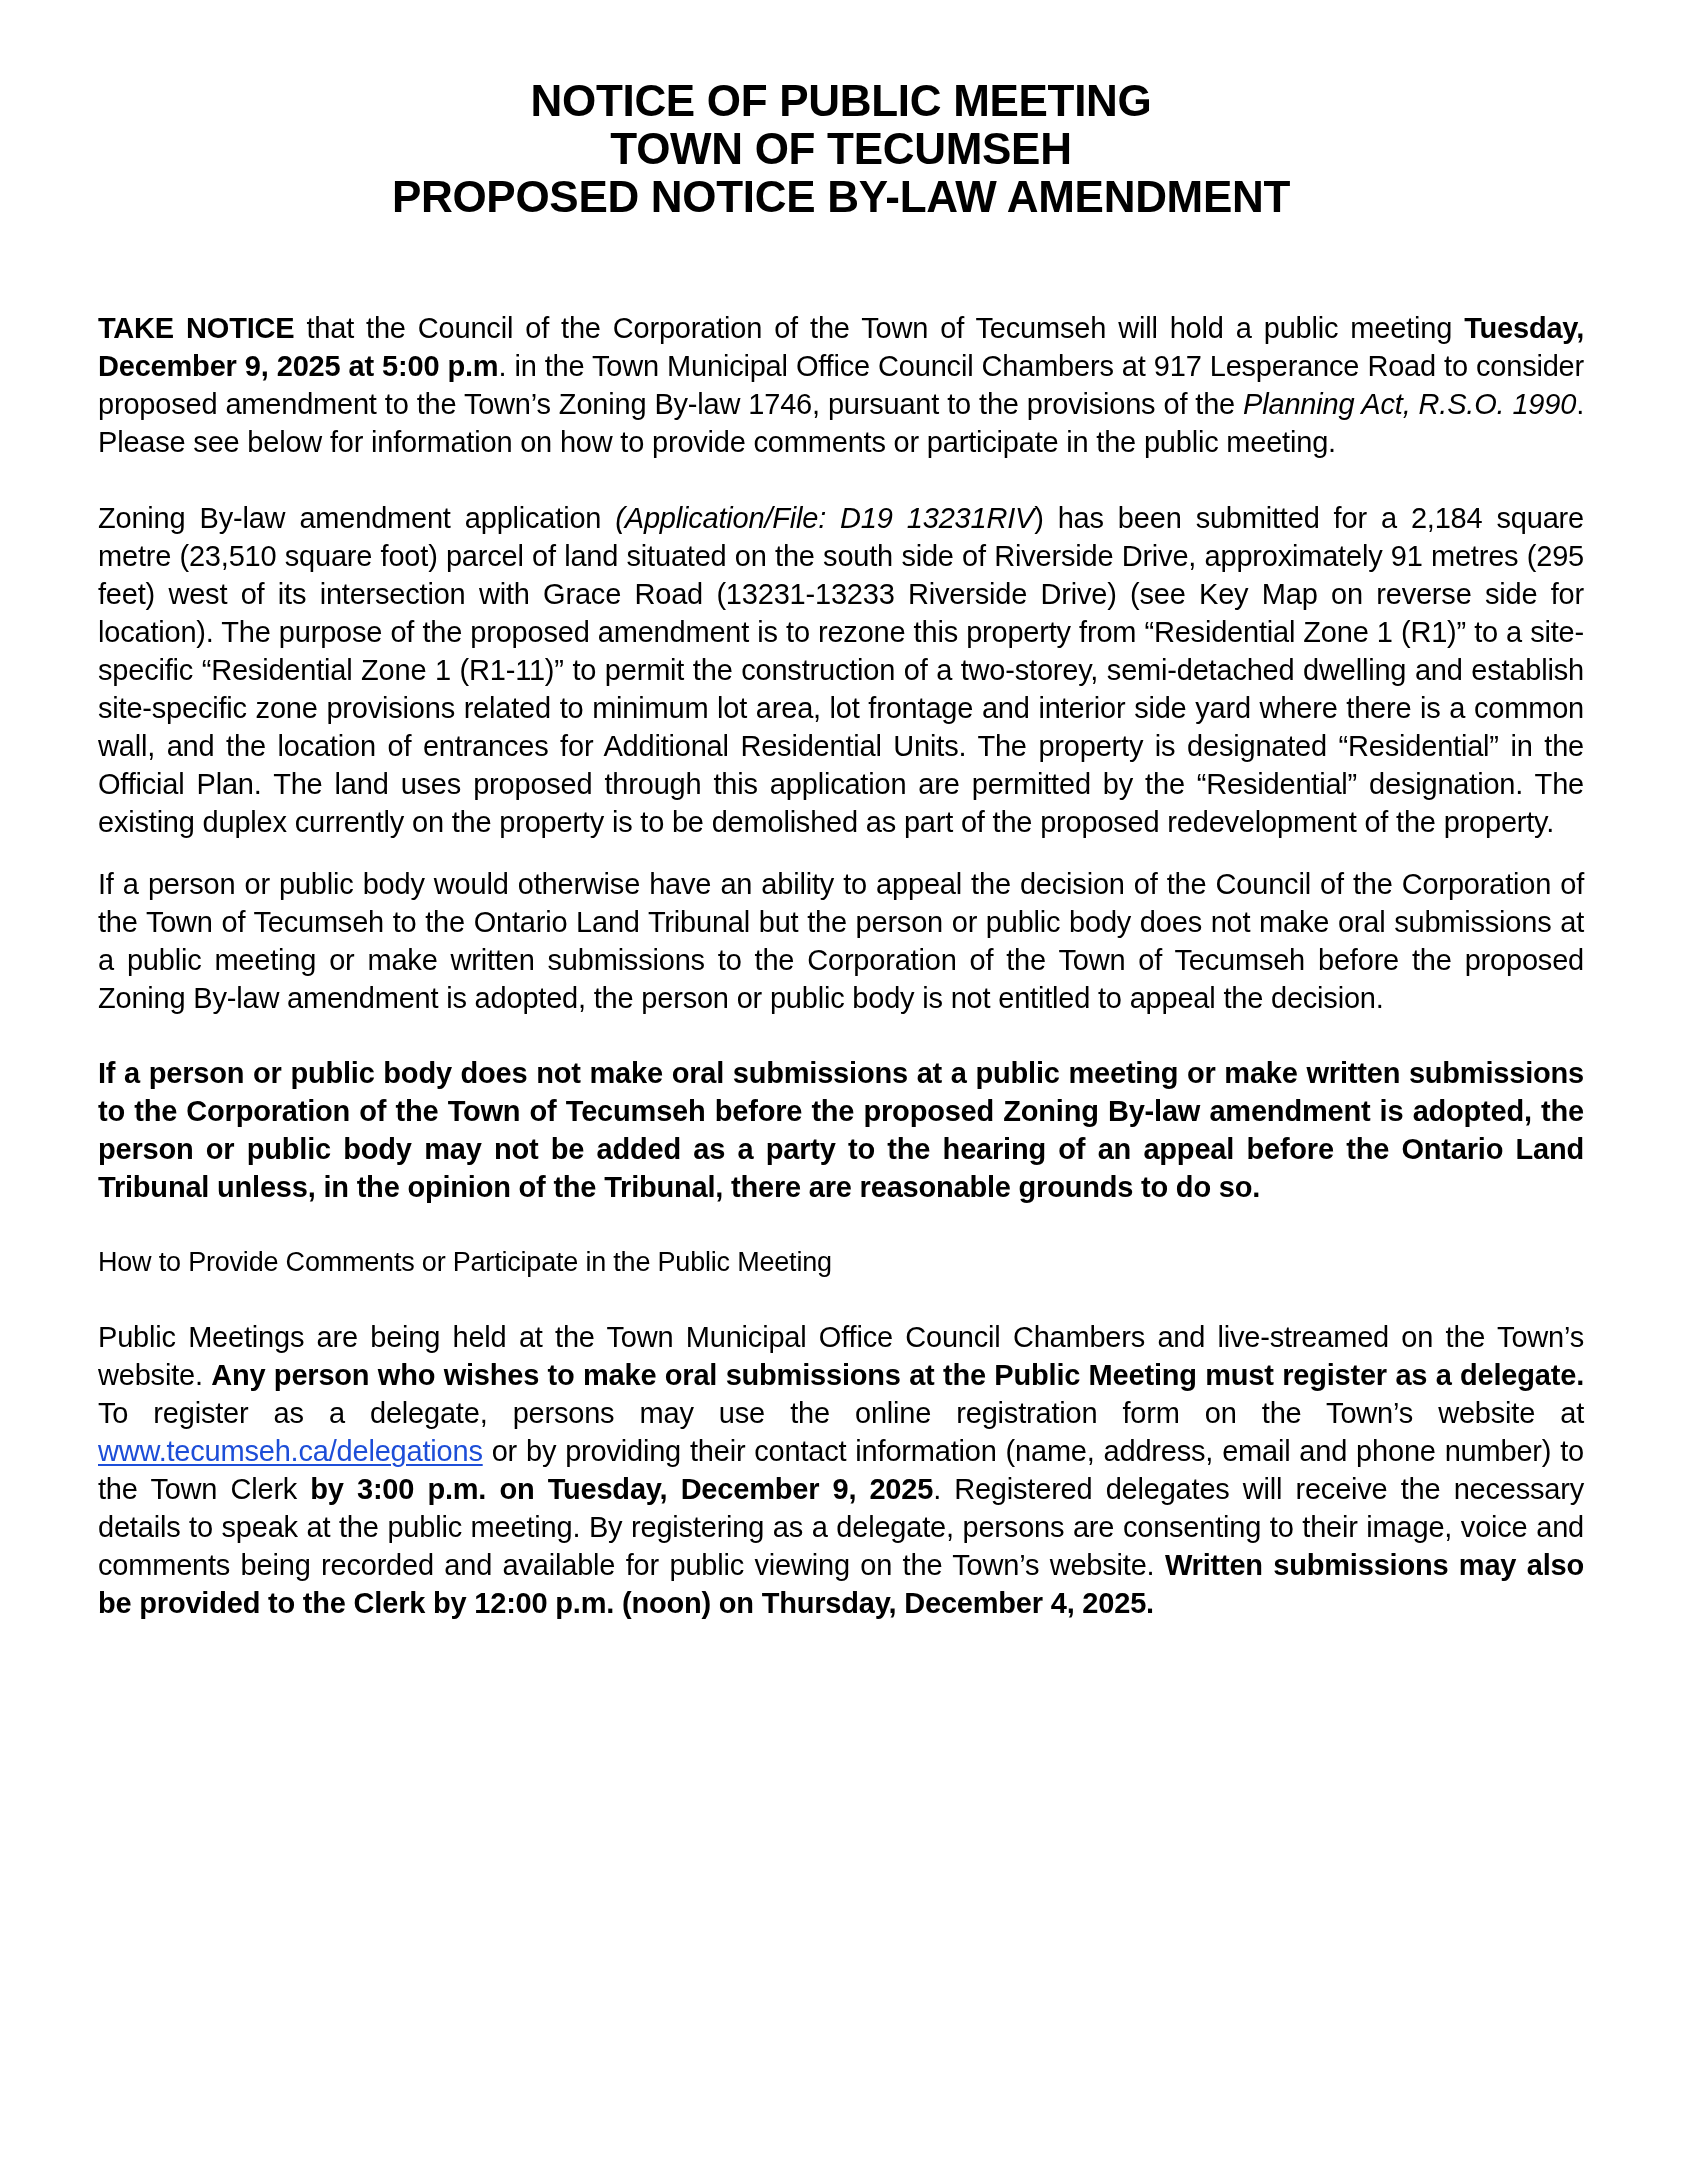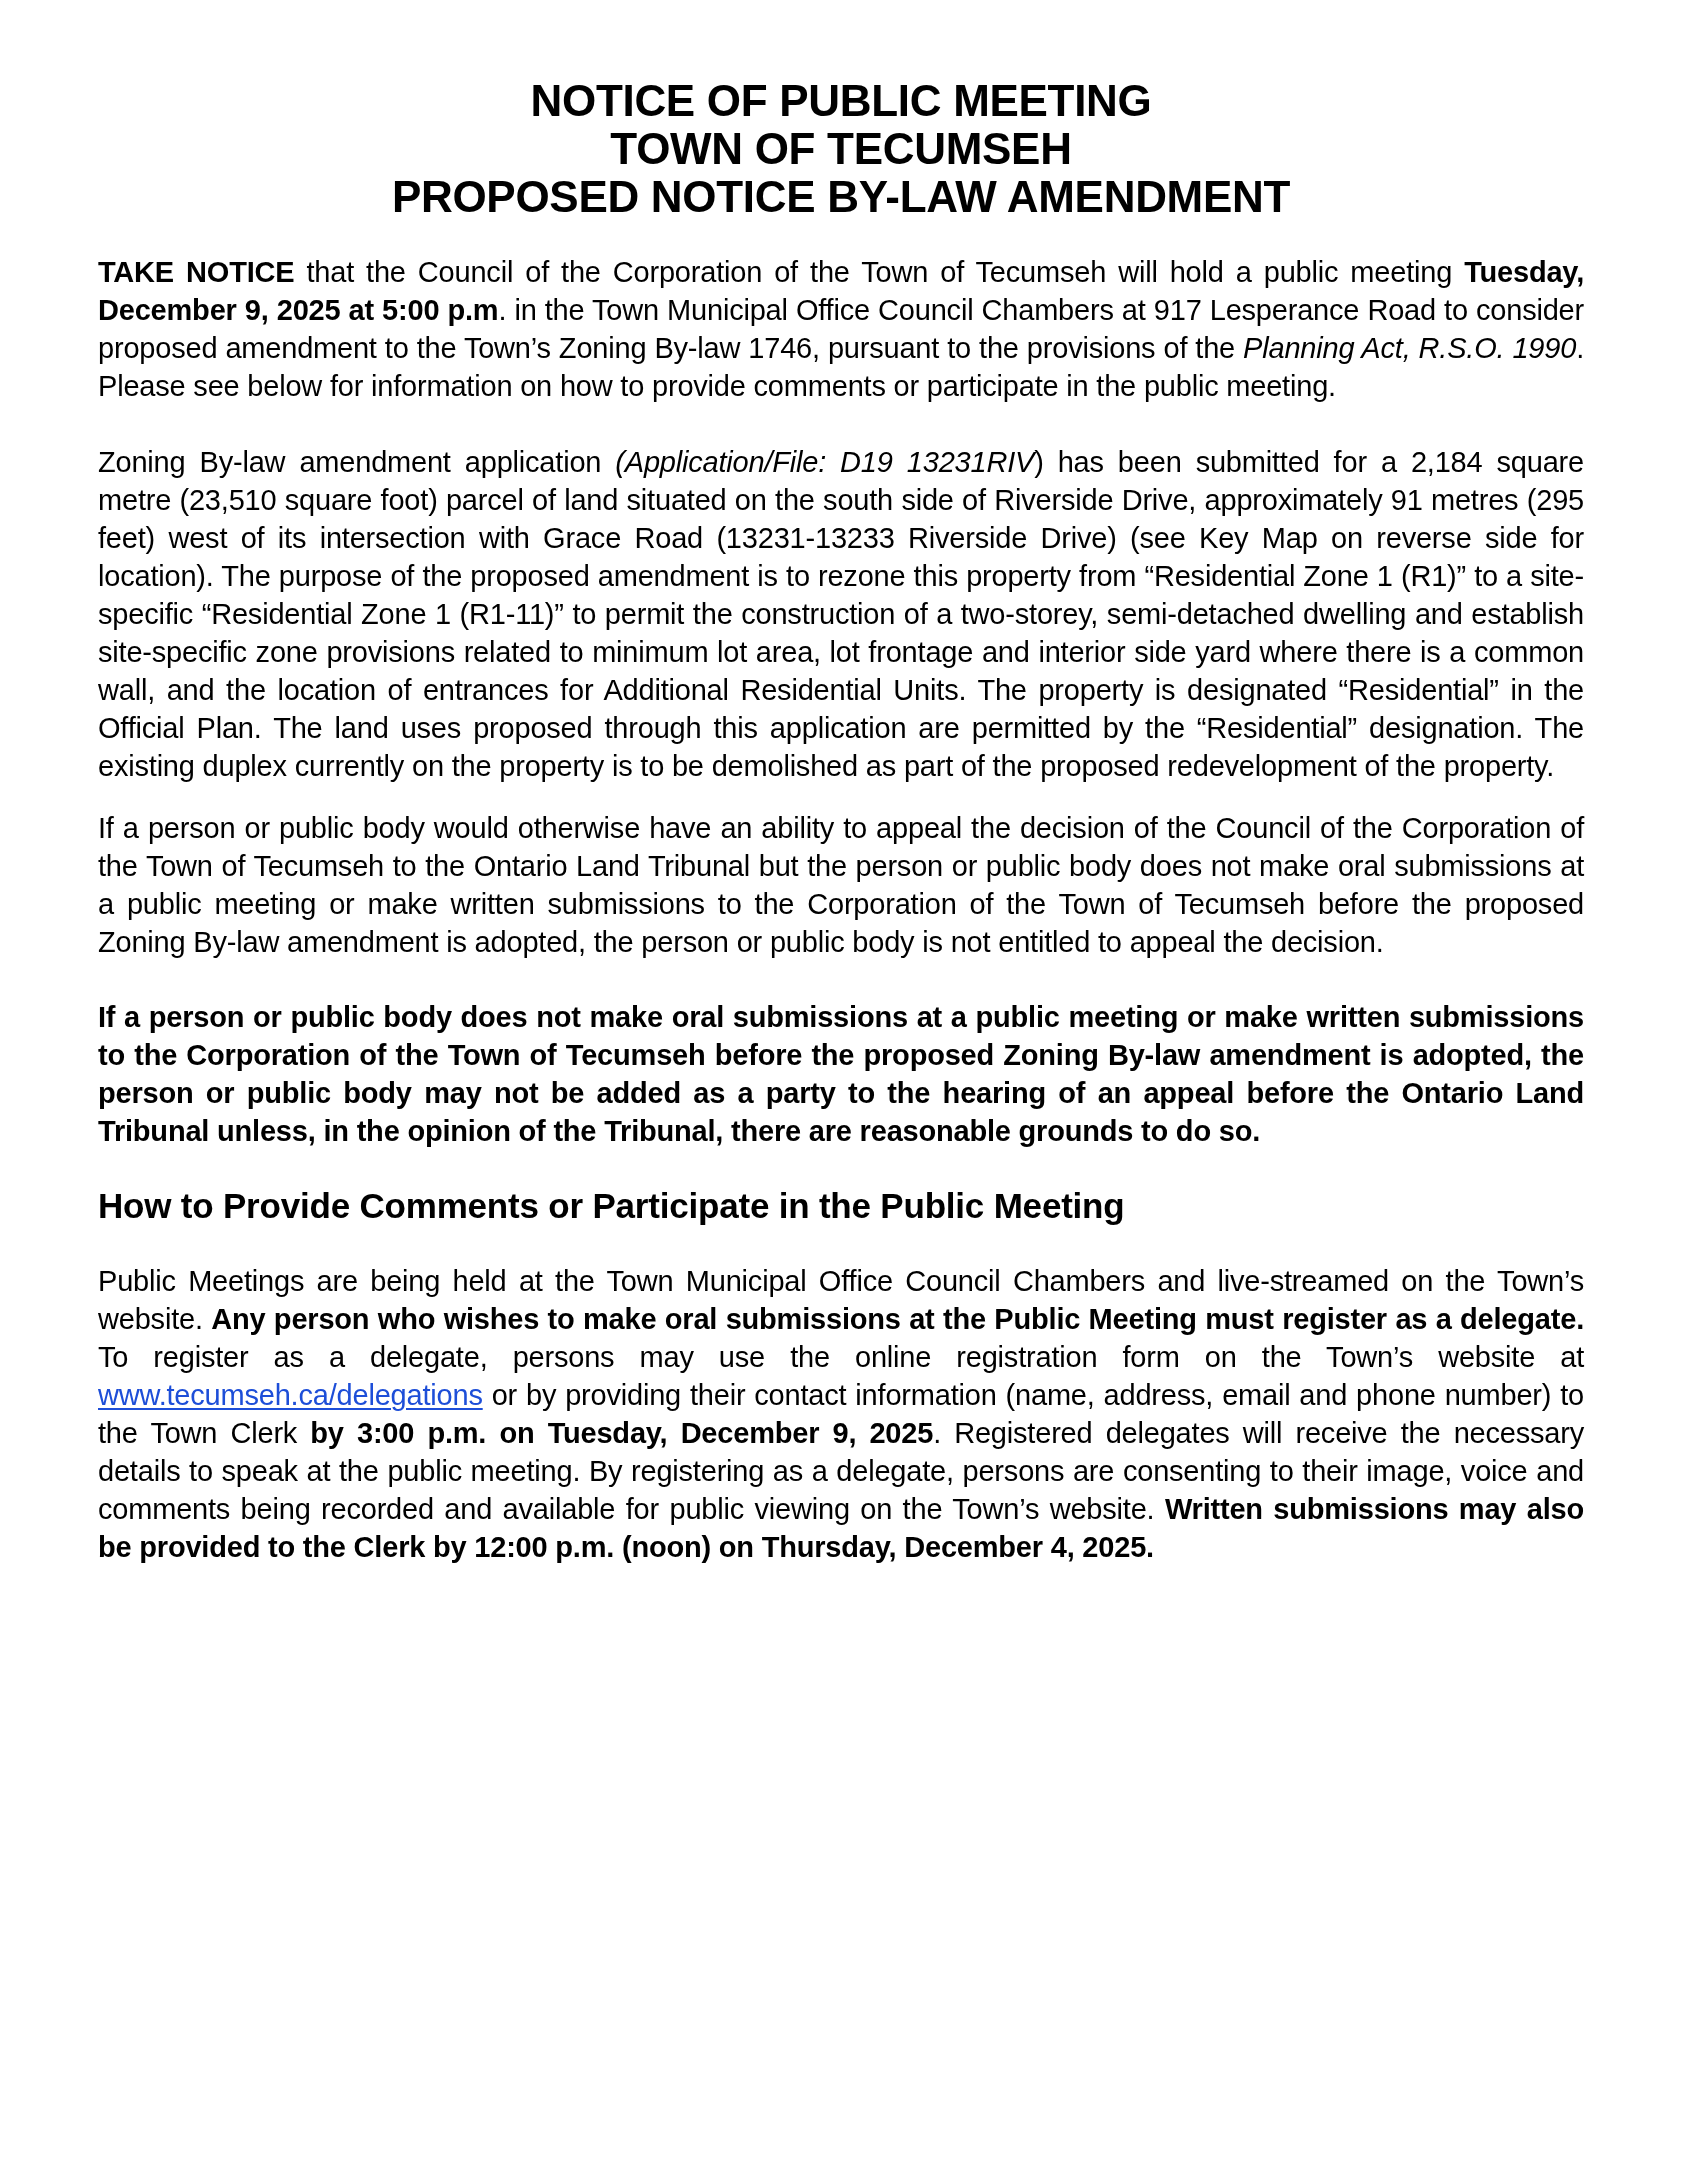--- a/index.html
+++ b/index.html
@@ -34,29 +34,29 @@
     .para {
       font-size: 29px;
       line-height: 38px;
       text-align: justify;
       margin: 0;
       letter-spacing: -0.2px;
       word-spacing: 0px;
     }
     .para b { font-weight: bold; }
     .para i { font-style: italic; }
-    .p1 { margin-top: 32px; }
+    .p1 { margin-top: 88px; }
     .p2 { margin-top: 38px; }
     .p3 { margin-top: 38px; }
     .p4 { margin-top: 24px; }
     .p5 { margin-top: 37px; font-weight: bold; }
     .section-heading {
-      font-size: 35px;
+      font-size: 27px;
       line-height: 40px;
-      font-weight: bold;
+      font-weight: normal;
       margin: 36px 0 0 0;
       letter-spacing: -0.2px;
     }
     .p6 { margin-top: 36px; }
     .link {
       color: #1d4ed8;
       text-decoration: underline;
       text-decoration-thickness: 2px;
       text-underline-offset: 3px;
     }

